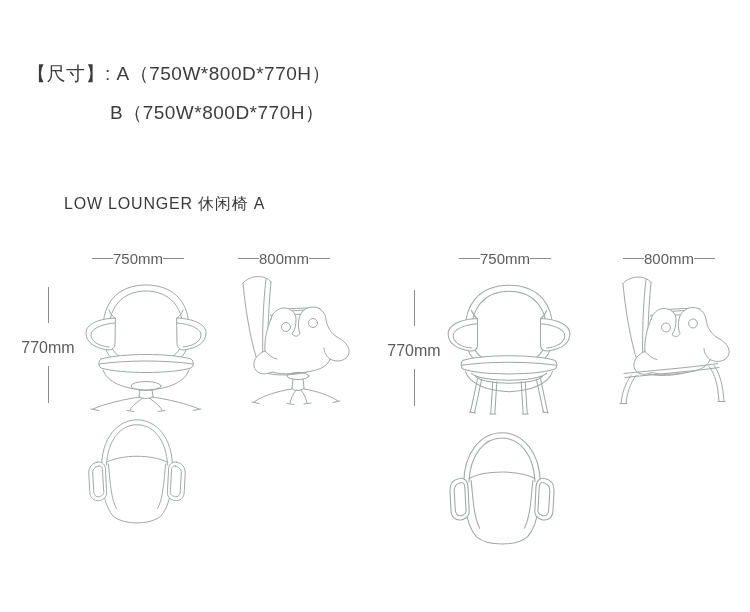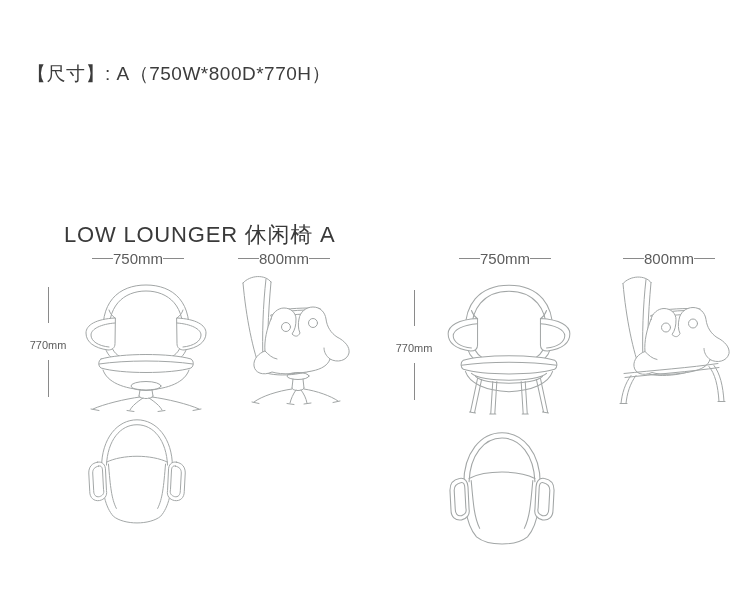--- a/index.html
+++ b/index.html
@@ -4,34 +4,34 @@
 <style>
   html,body{margin:0;padding:0;background:#fff;}
   .canvas{
     position:relative;width:750px;height:612px;background:#ffffff;overflow:hidden;
     font-family:"Liberation Sans", sans-serif;color:#3c3c3c;
   }
   
   .spec-line1{position:absolute;left:27px;top:61px;font-size:19px;letter-spacing:.5px;color:#3c3c3c;}
   .spec-line2{position:absolute;left:110px;top:100px;font-size:19px;letter-spacing:.5px;color:#3c3c3c;}
   
-  .title{position:absolute;top:194px;font-size:22px;letter-spacing:.8px;color:#3a3a3a;margin-top:26px;}
+  .title{position:absolute;top:194px;font-size:16px;letter-spacing:.8px;color:#3a3a3a;}
   .title-a{left:64px;}
   .title-b{left:441px;}
   
   .dim-h{position:absolute;display:flex;align-items:center;justify-content:center;
          font-size:15px;color:#5c5c5c;white-space:nowrap;}
   .dim-h .dash{display:inline-block;width:21px;height:1px;background:#8a8a8a;}
   .dim-750-a{left:82px;top:250px;width:112px;}
   .dim-800-a{left:228px;top:250px;width:112px;}
   .dim-750-b{left:448px;top:250px;width:114px;}
   .dim-800-b{left:612px;top:250px;width:114px;}
   
   .dim-v{position:absolute;display:flex;flex-direction:column;align-items:center;
-         font-size:11px;color:#5c5c5c;}
+         font-size:16px;color:#5c5c5c;}
   .dim-v .vline{width:1px;background:#8a8a8a;}
   .dim-v .vline.top{height:36px;margin-bottom:16px;}
   .dim-v .vline.bottom{height:37px;margin-top:9px;}
   .dim-770-a{left:19px;top:287px;width:58px;}
   .dim-770-b{left:385px;top:290px;width:58px;}
   
   .chair{position:absolute;}
   .front-a{left:76px;top:276px;}
   .side-a{left:212px;top:270px;}
   .top-a{left:78px;top:408px;}
@@ -41,20 +41,21 @@
   svg .ln{stroke:#a2a6a6;fill:none;stroke-width:1;stroke-linecap:round;stroke-linejoin:round;}
   svg .fl{stroke:#a2a6a6;fill:#ffffff;stroke-width:1;stroke-linecap:round;stroke-linejoin:round;}
   .defs-holder{position:absolute;width:0;height:0;overflow:hidden;}
 </style>
 </head>
 <body>
 
 <div class="canvas">
 
   <div class="spec-line1">【尺寸】: A（750W*800D*770H）</div>
+  <div class="spec-line2">B（750W*800D*770H）</div>
 
   <div class="title title-a">LOW LOUNGER 休闲椅 A</div>
 
   <div class="dim-h dim-750-a">
     <span class="dash"></span>
     <span>750mm</span>
     <span class="dash"></span>
   </div>
   <div class="dim-h dim-800-a">
     <span class="dash"></span>

